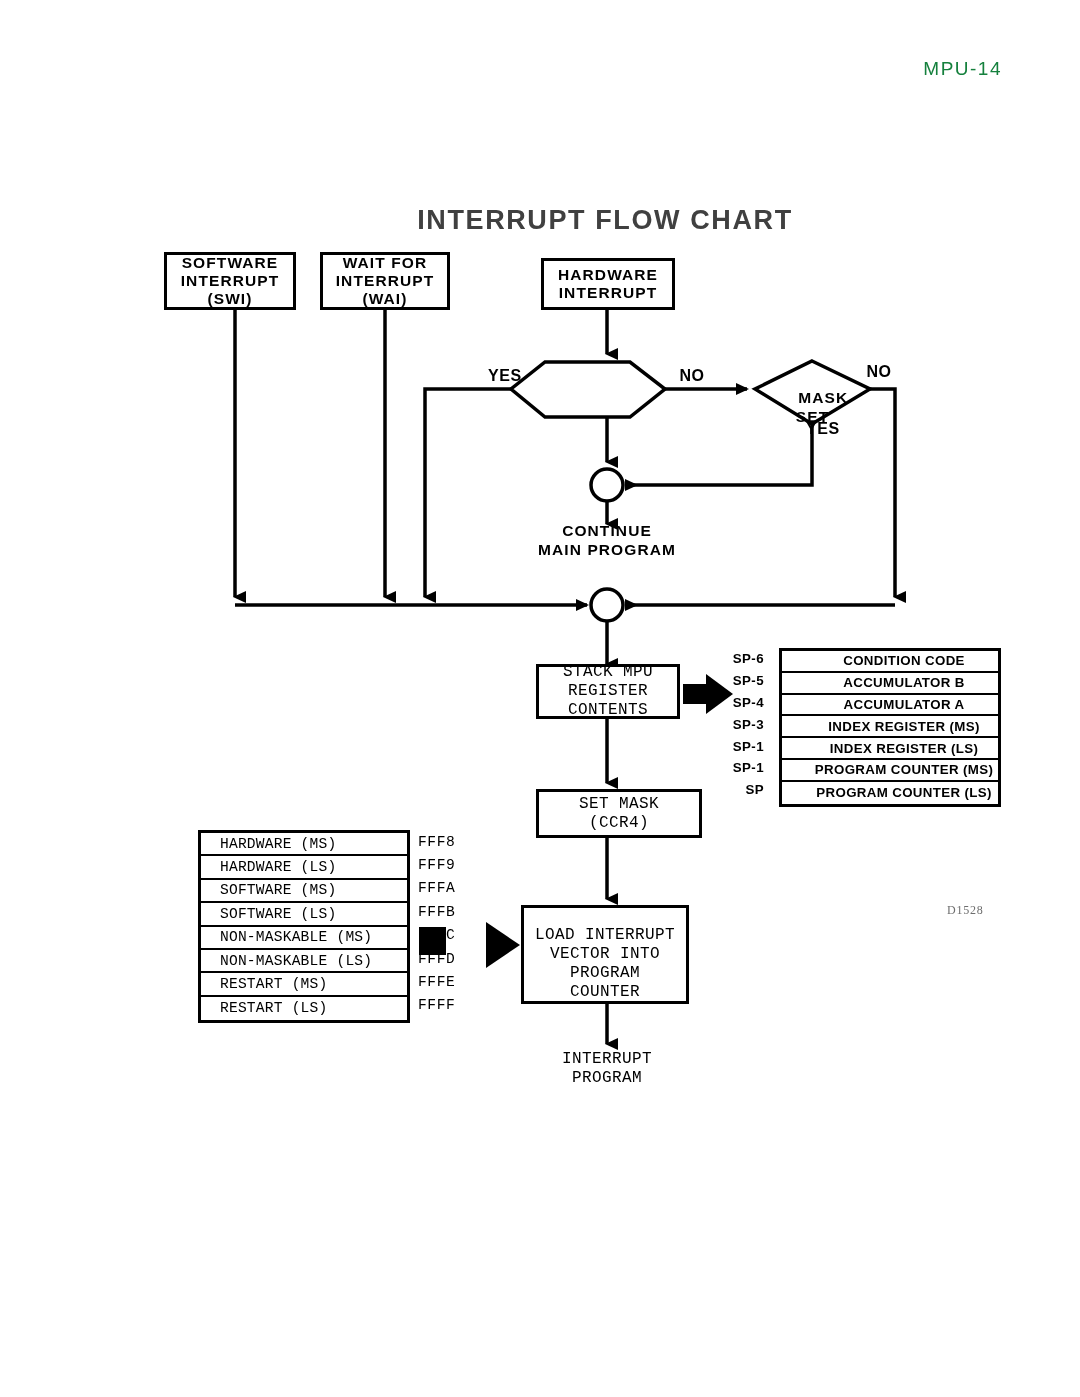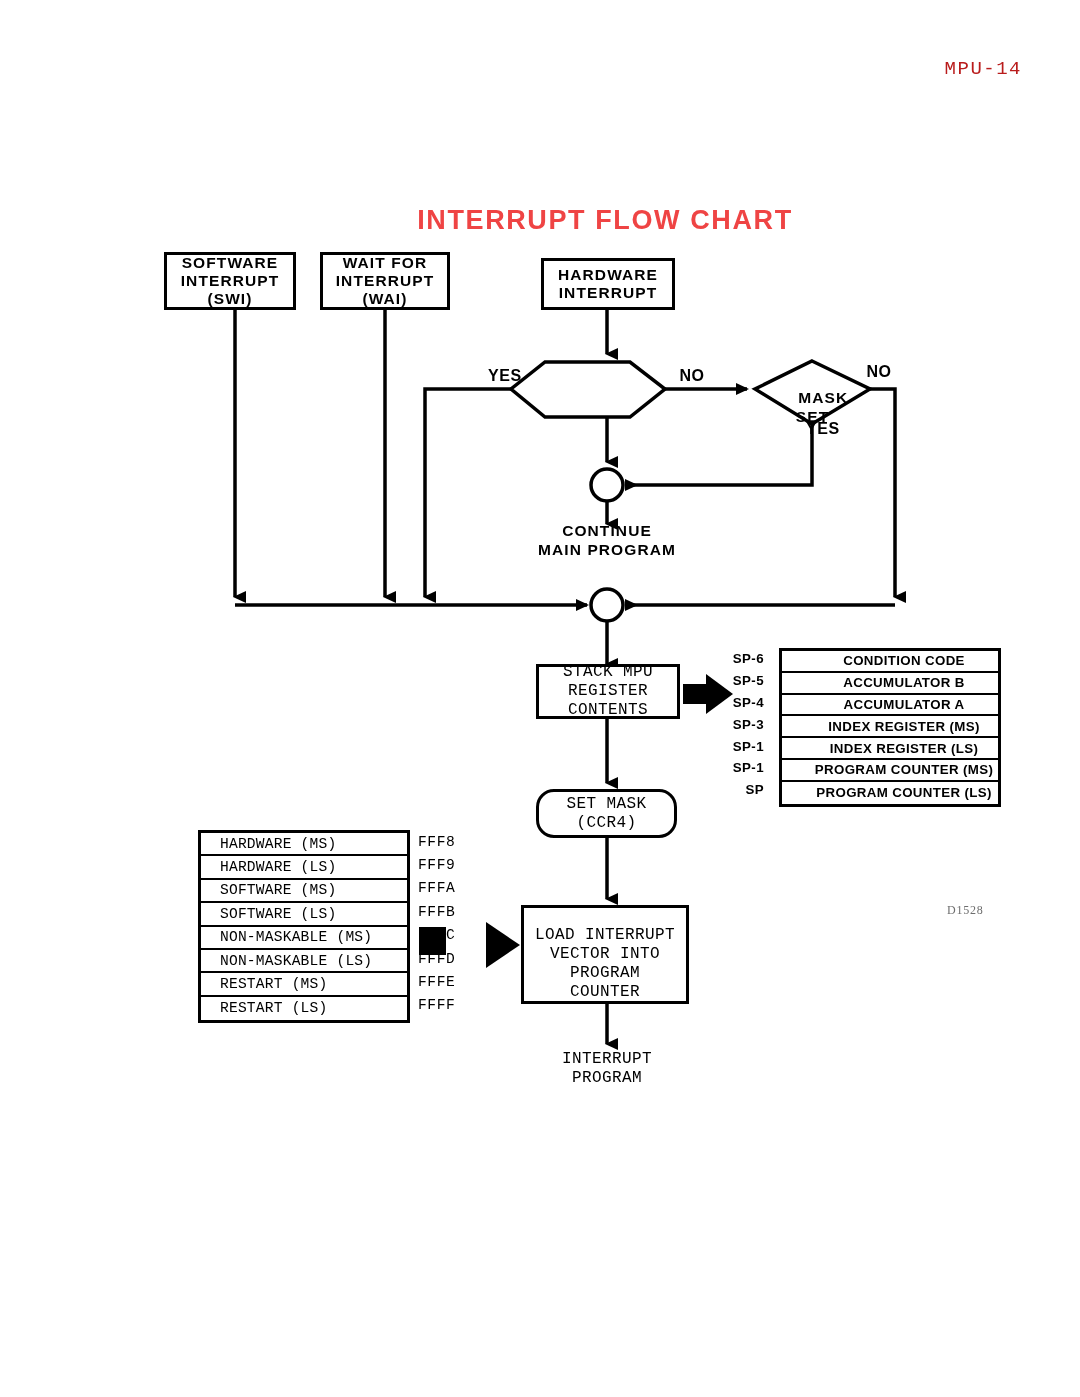--- a/index.html
+++ b/index.html
@@ -19,41 +19,41 @@
 
   .page {
     position: absolute;
     inset: 0;
   }
 
   
   .page-header {
     position: absolute;
     top: 58px;
-    right: 58px;
-    font-family: Liberation Mono, monospace;
+    right: 78px;
+    font-family: Liberation Sans, sans-serif;
     font-size: 19px;
     letter-spacing: 1.5px;
-    color: #b91c1c;
+    color: #15803d;
     white-space: pre;
   }
 
   
   .chart-title {
     position: absolute;
     top: 205px;
     left: 0;
     width: 1080px;
     text-align: center;
     font-size: 27px;
     font-weight: bold;
     letter-spacing: 1.6px;
     padding-left: 130px;
     box-sizing: border-box;
-    color: #ef4444;
+    color: #404040;
   }
 
   
   .canvas {
     position: absolute;
     inset: 0;
     width: 1080px;
     height: 1397px;
   }
 
@@ -312,21 +312,21 @@
   <div class="label branch" style="left:673px; top:366px; width:38px;">NO</div>
   <div class="label branch" style="left:860px; top:362px; width:38px;">NO</div>
   <div class="label branch" style="left:801px; top:419px; width:44px;">YES</div>
 
   <div class="label sans-bold" style="left:497px; top:522px; width:220px;">CONTINUE<br>MAIN PROGRAM</div>
 
   <div class="node mono" style="left:536px; top:664px; width:144px; height:55px;">
     <span>STACK MPU<br>REGISTER<br>CONTENTS</span>
   </div>
 
-  <div class="node mono" style="left:536px; top:789px; width:141px; height:49px;border-radius:18px;">
+  <div class="node mono" style="left:536px; top:789px; width:166px; height:49px;">
     <span>SET MASK<br>(CCR4)</span>
   </div>
 
   <div class="node mono top-align" style="left:521px; top:905px; width:168px; height:99px;">
     <span>LOAD INTERRUPT<br>VECTOR INTO<br>PROGRAM<br>COUNTER</span>
   </div>
 
   <div class="label mono" style="left:517px; top:1050px; width:180px;">INTERRUPT<br>PROGRAM</div>
 
   <div class="sp-labels">

